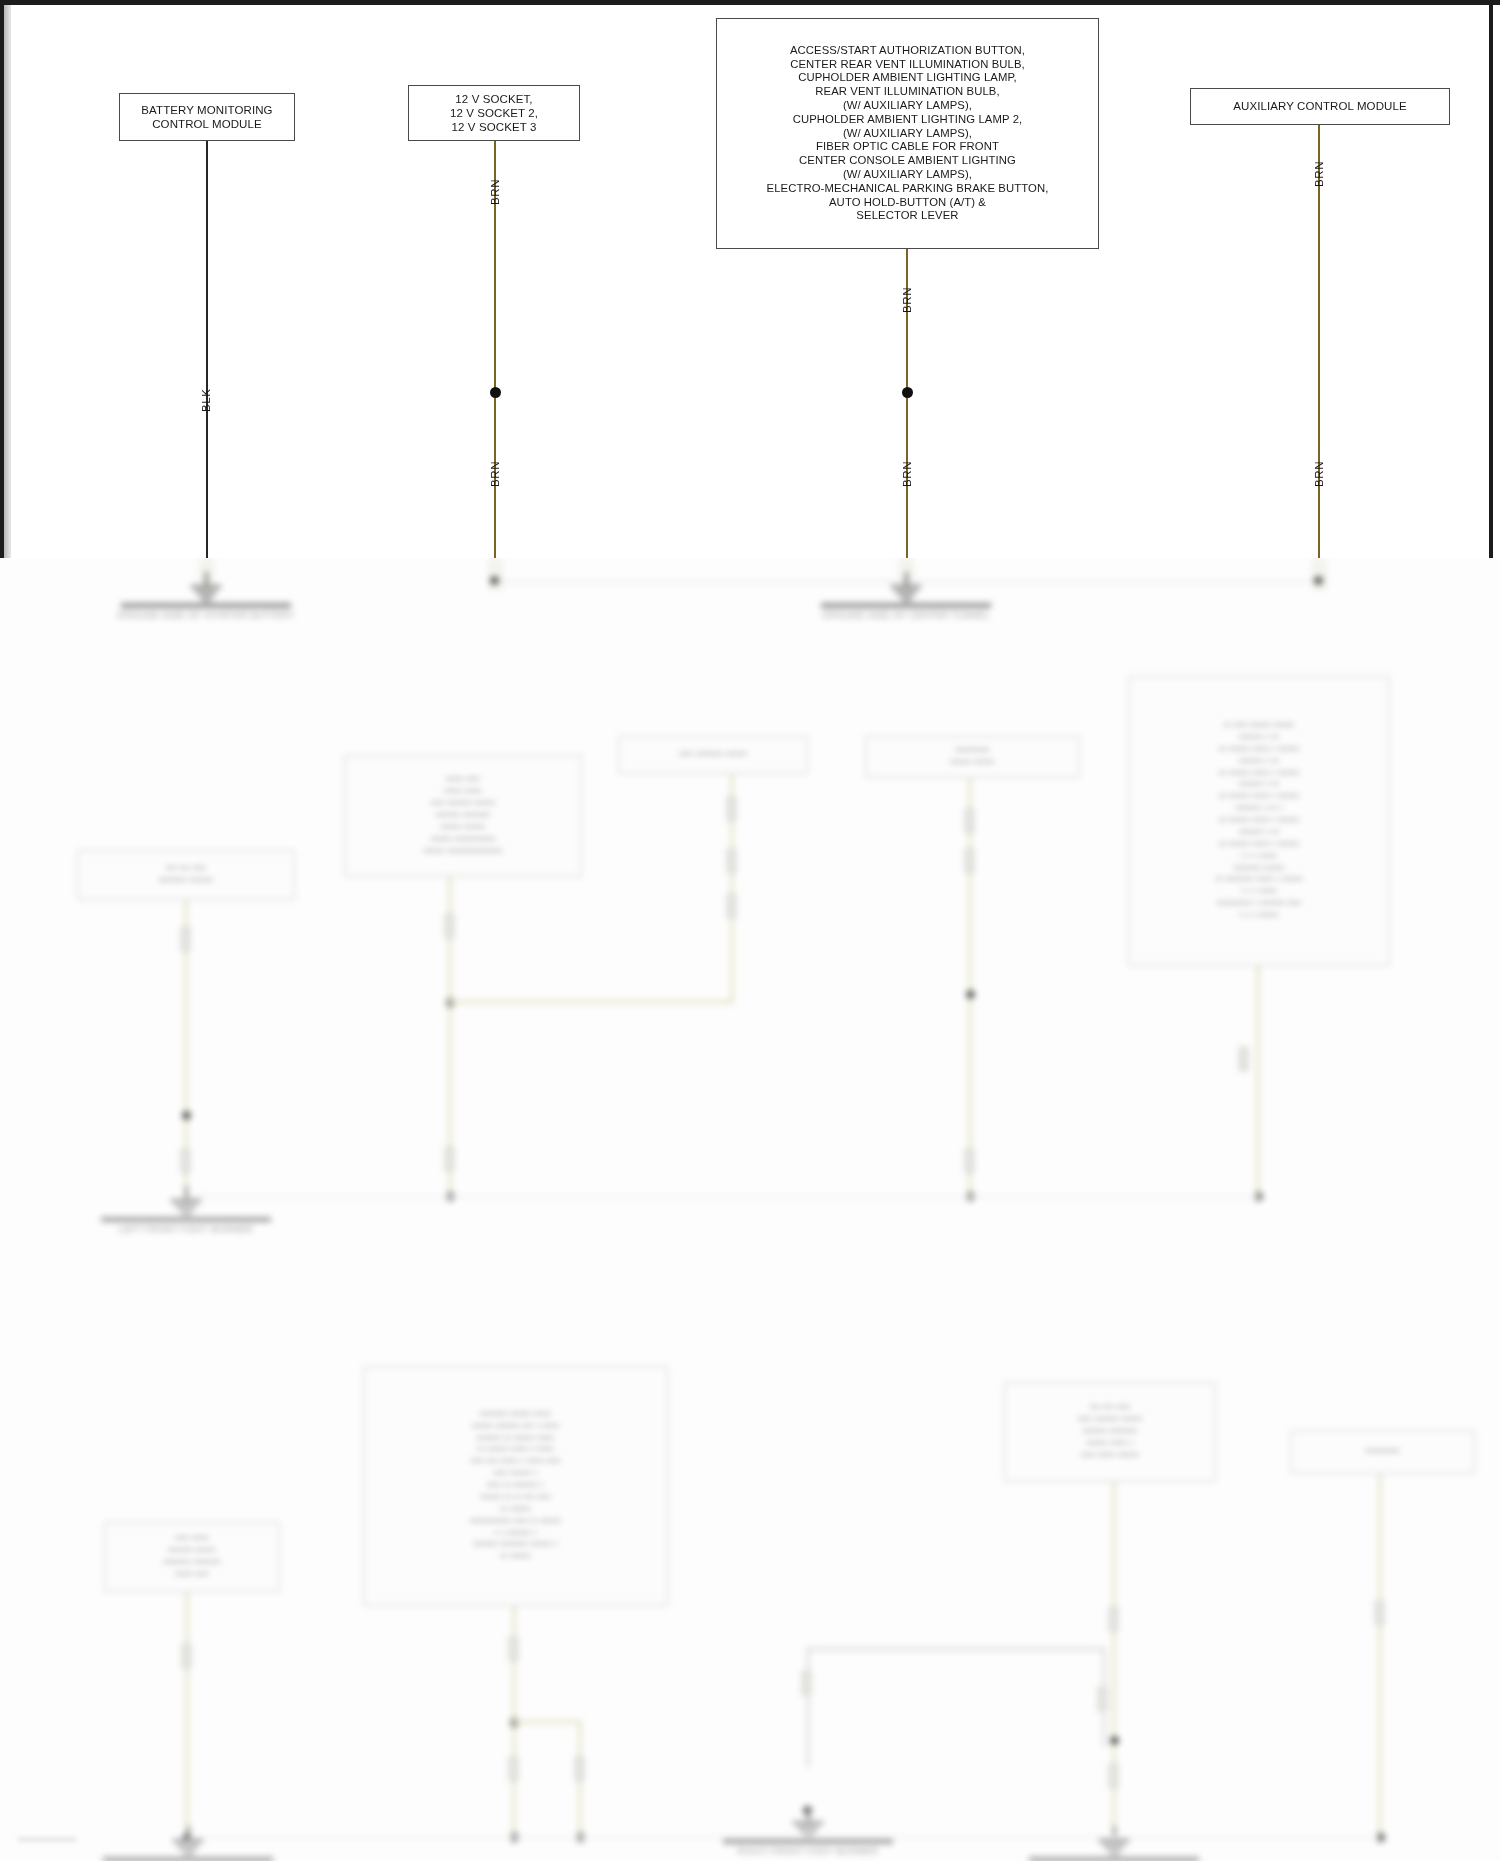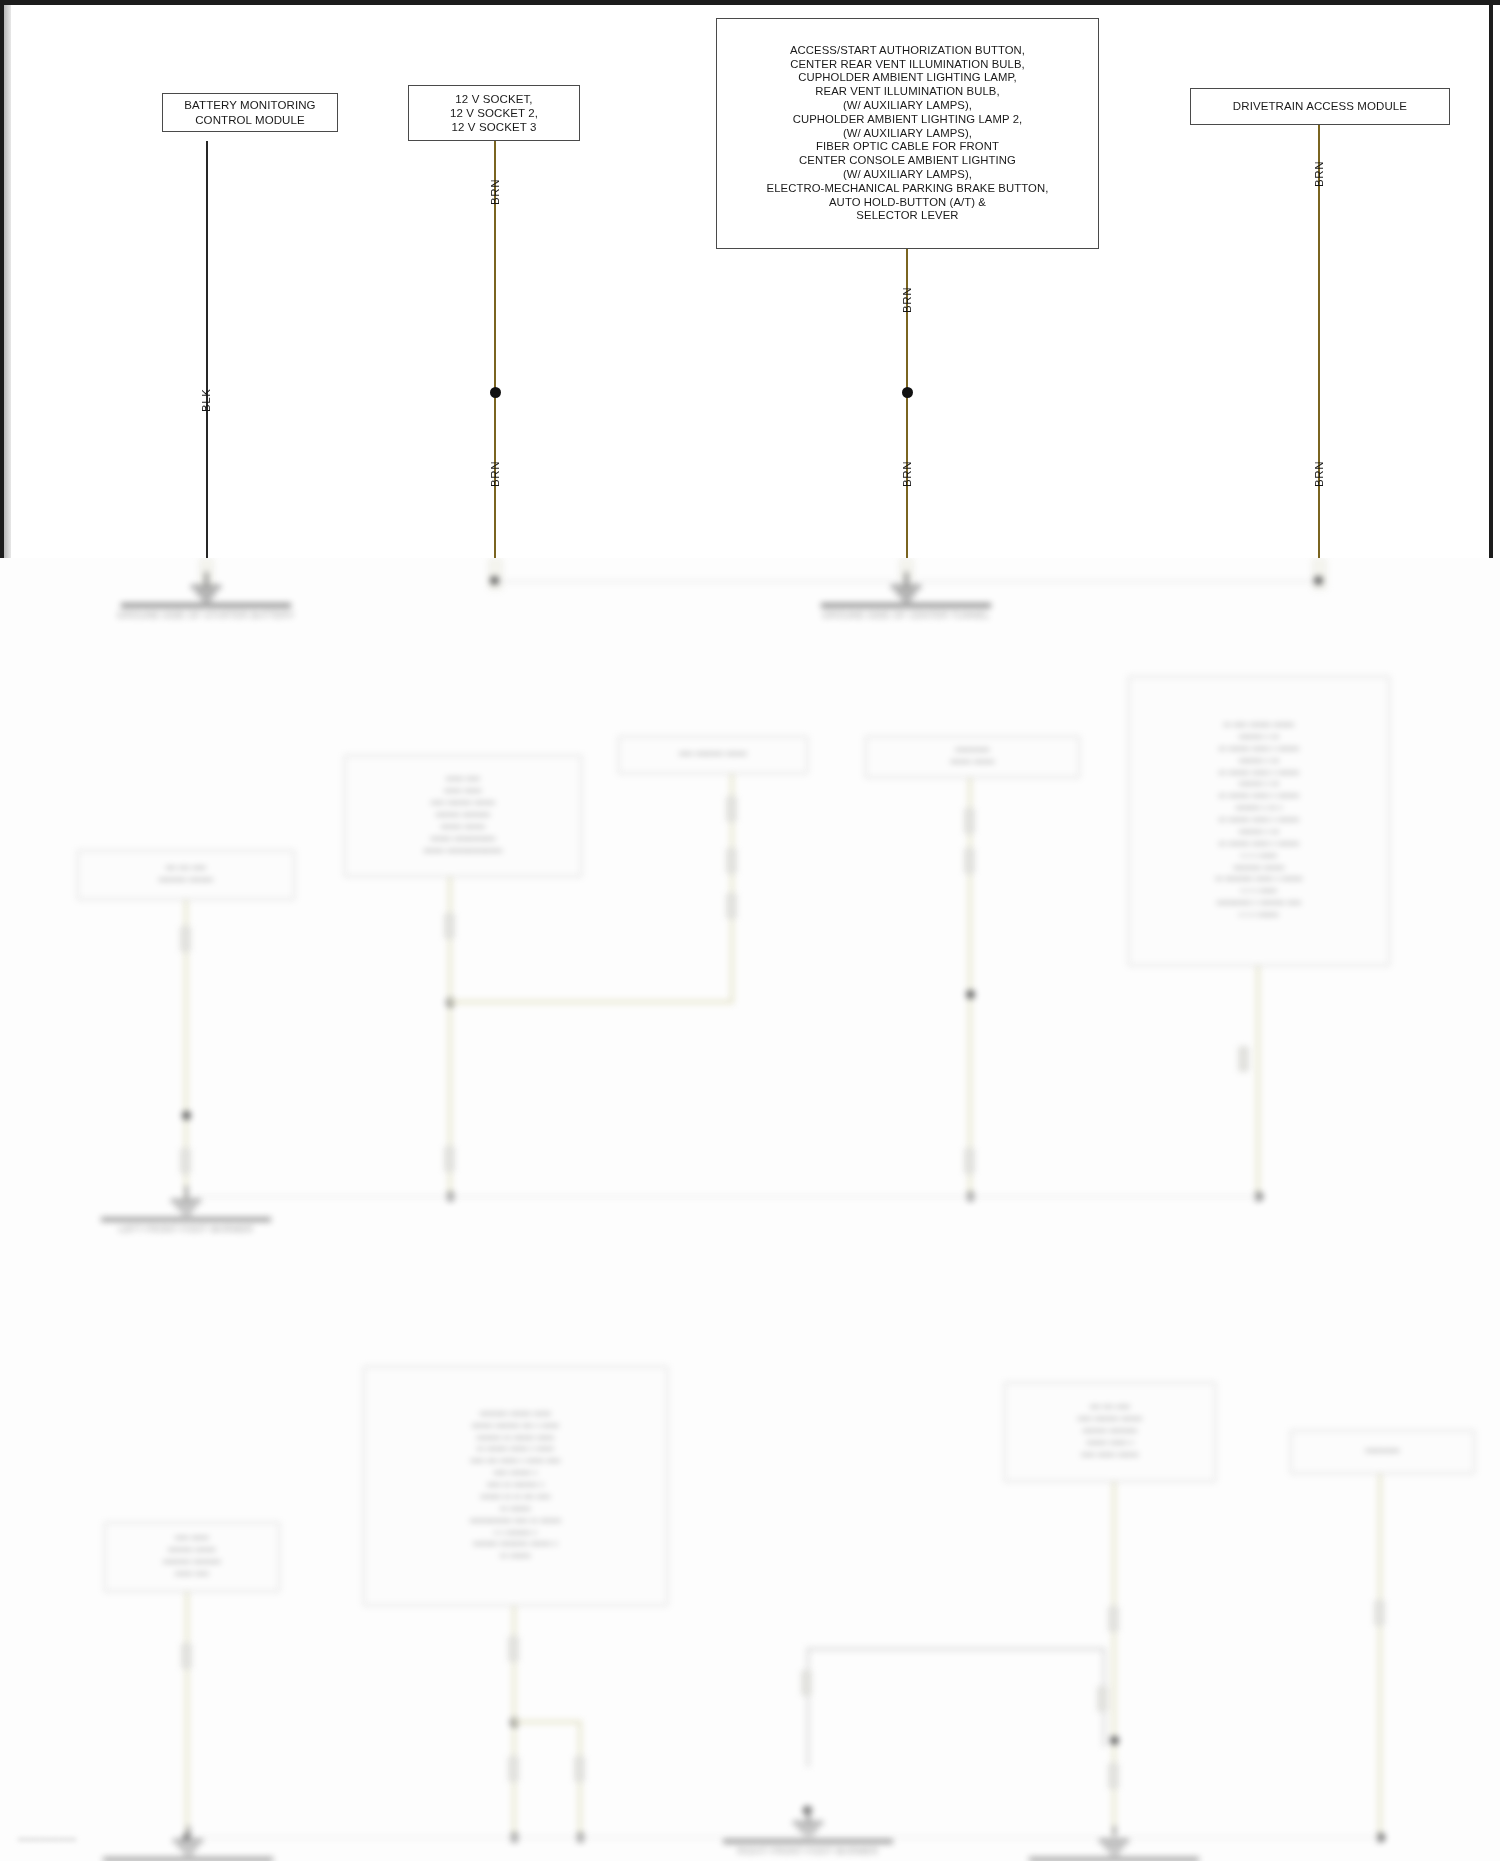--- a/index.html
+++ b/index.html
@@ -118,21 +118,21 @@
 <div id="page">
 
   <div class="frame-line frame-top"></div>
   <div class="frame-line frame-left"></div>
   <div class="frame-line frame-right"></div>
   <div class="frame-right2"></div>
   <div class="frame-left2"></div>
 
   <div id="crisp">
 
-    <div class="box" style="left:119px;top:93px;width:176px;height:39px;font-size:11.5px;margin-left:43px;">
+    <div class="box" style="left:119px;top:93px;width:176px;height:48px;font-size:11.5px;">
       <span class="lines">BATTERY MONITORING
 CONTROL MODULE</span>
     </div>
     <div class="wire wire-blk" style="left:206px;top:141px;width:1.6px;height:430px;"></div>
     <div class="wlabel" style="left:200px;top:412px;">BLK</div>
 
     <div class="box" style="left:408px;top:85px;width:172px;height:56px;font-size:11.5px;">
       <span class="lines">12 V SOCKET,
 12 V SOCKET 2,
 12 V SOCKET 3</span>
@@ -156,21 +156,21 @@
 ELECTRO-MECHANICAL PARKING BRAKE BUTTON,
 AUTO HOLD-BUTTON (A/T) &amp;
 SELECTOR LEVER</span>
     </div>
     <div class="wire wire-brn" style="left:906px;top:249px;width:2px;height:329px;"></div>
     <div class="dot" style="left:902px;top:387px;"></div>
     <div class="wlabel" style="left:901px;top:313px;">BRN</div>
     <div class="wlabel" style="left:901px;top:487px;">BRN</div>
 
     <div class="box" style="left:1190px;top:88px;width:260px;height:37px;font-size:11.5px;">
-      <span class="lines">DRIVETRAIN ACCESS MODULE</span>
+      <span class="lines">AUXILIARY CONTROL MODULE</span>
     </div>
     <div class="wire wire-brn" style="left:1318px;top:125px;width:2px;height:453px;"></div>
     <div class="wlabel" style="left:1313px;top:187px;">BRN</div>
     <div class="wlabel" style="left:1313px;top:487px;">BRN</div>
   </div>
 
   <div id="blurwrap">
     <div id="blurinner">
 
       <div class="bushing" style="left:199px;top:0px;"></div>

